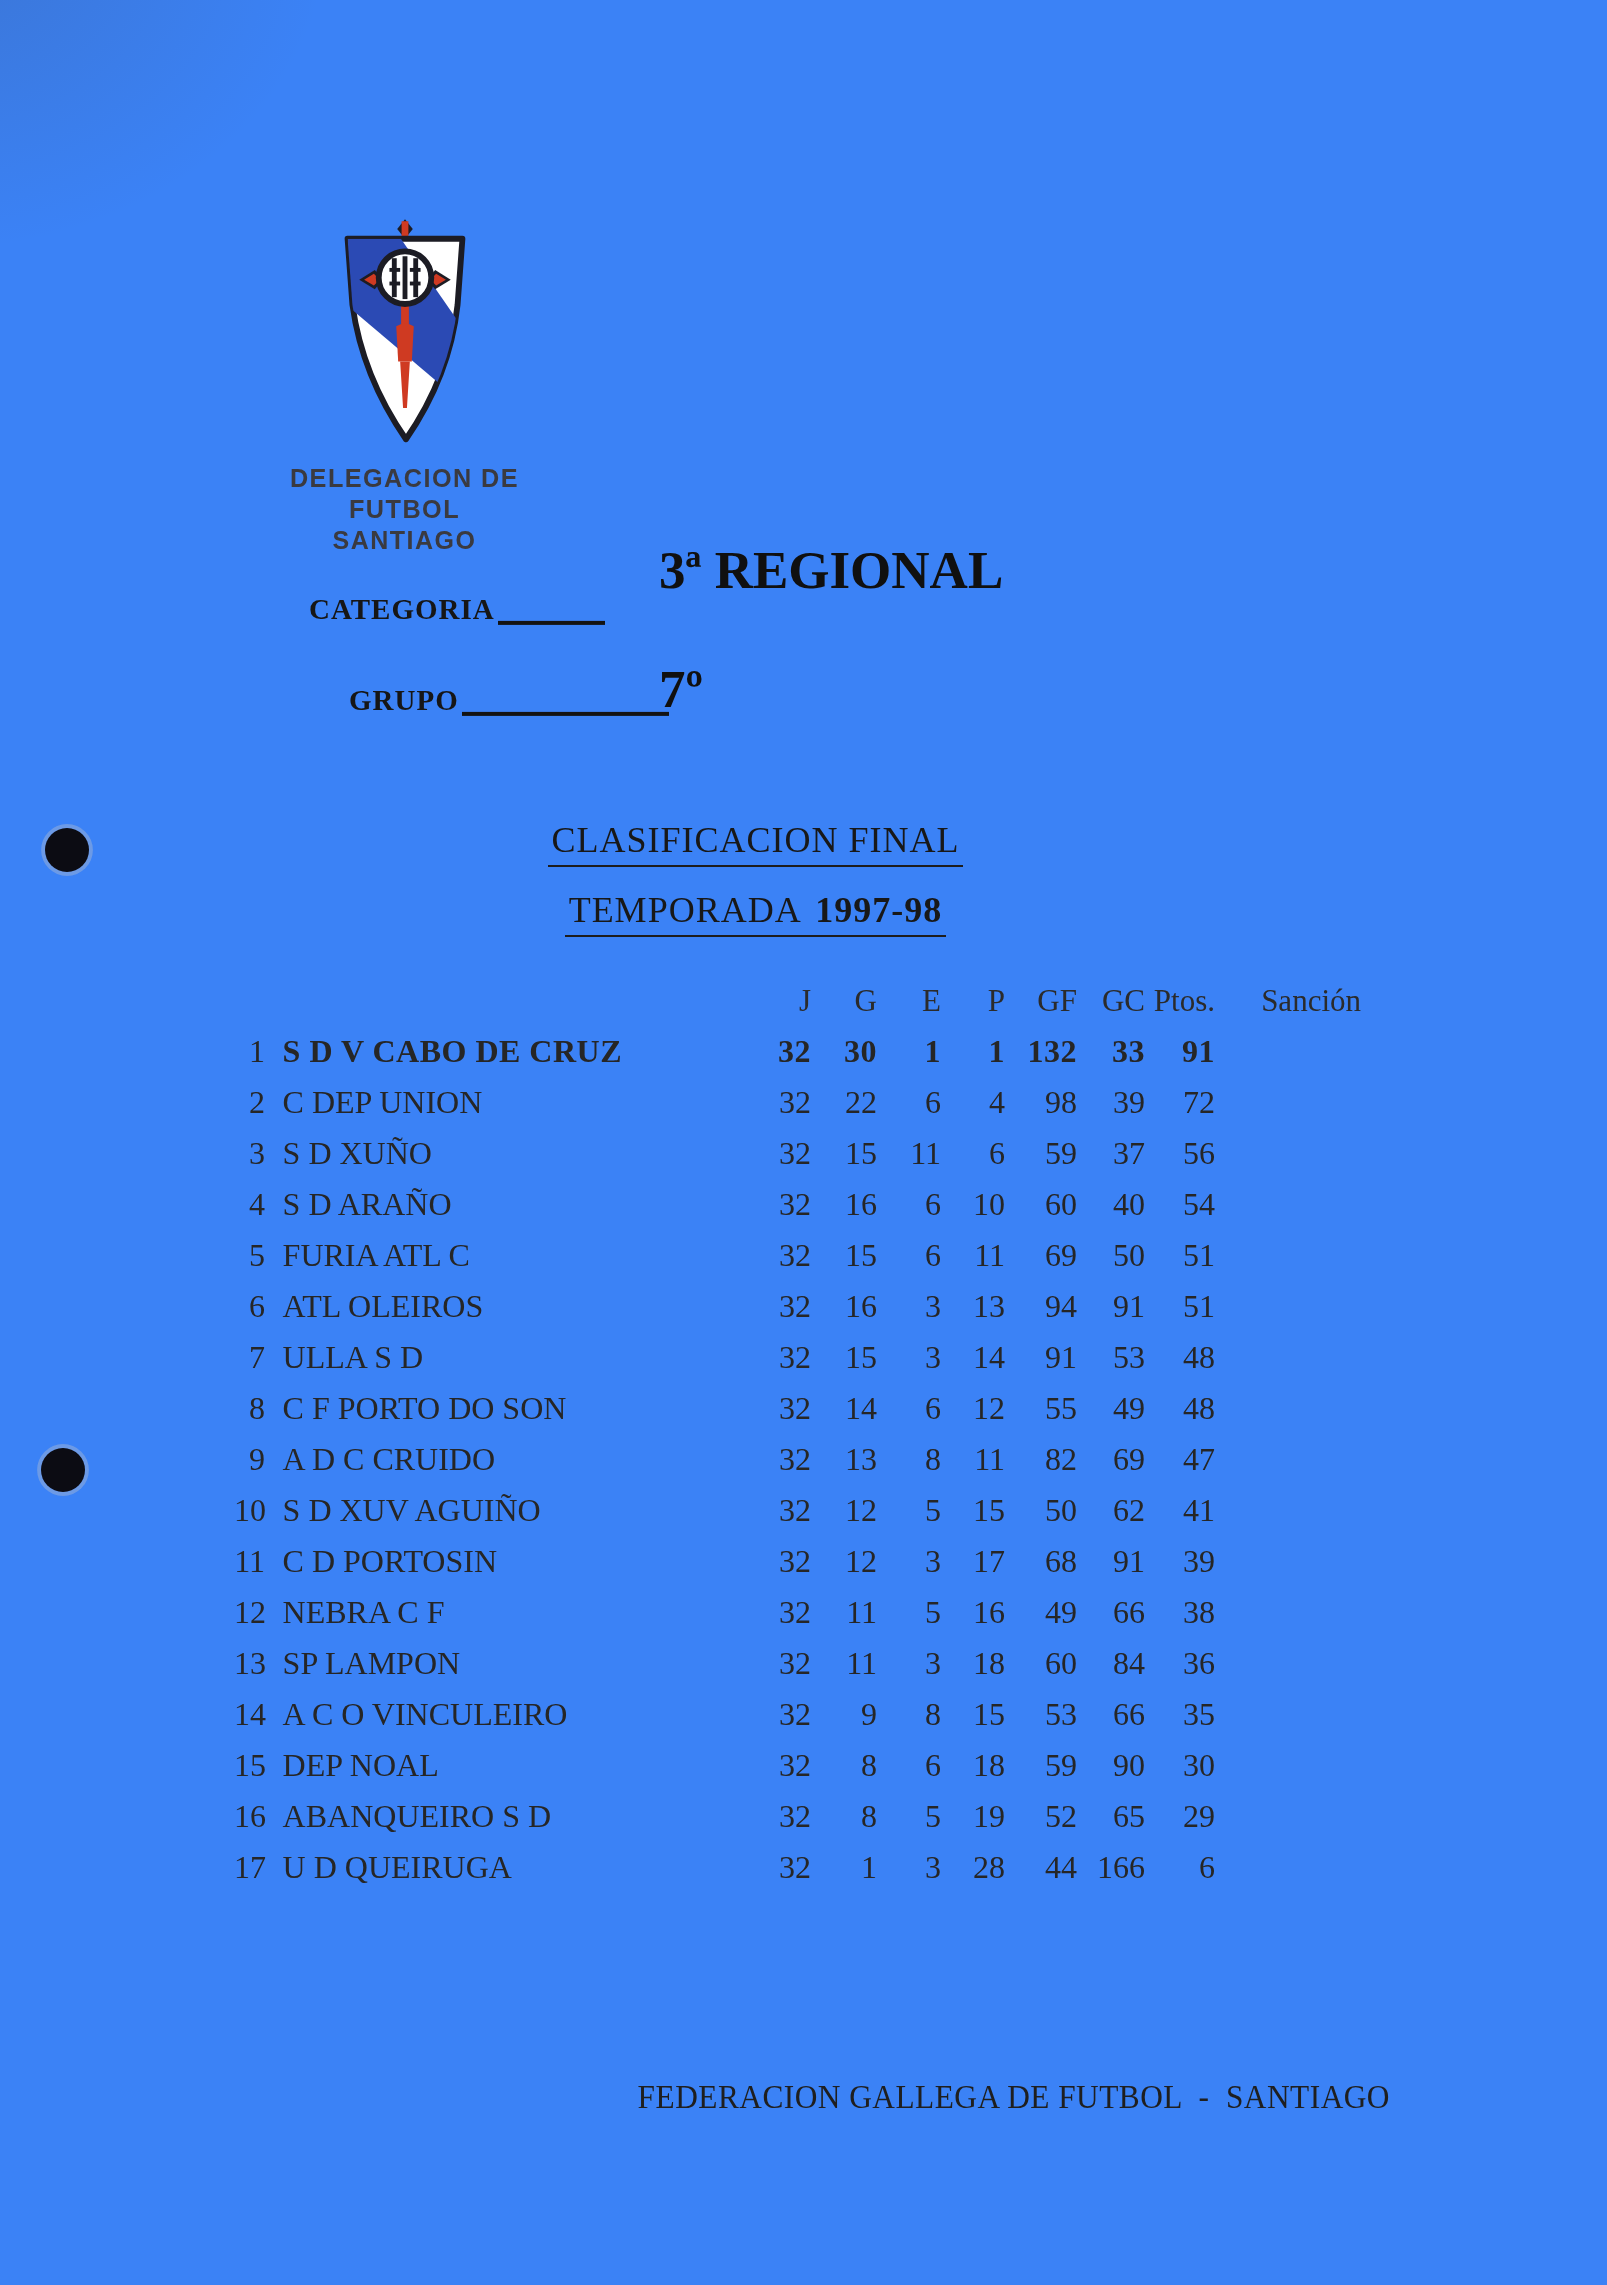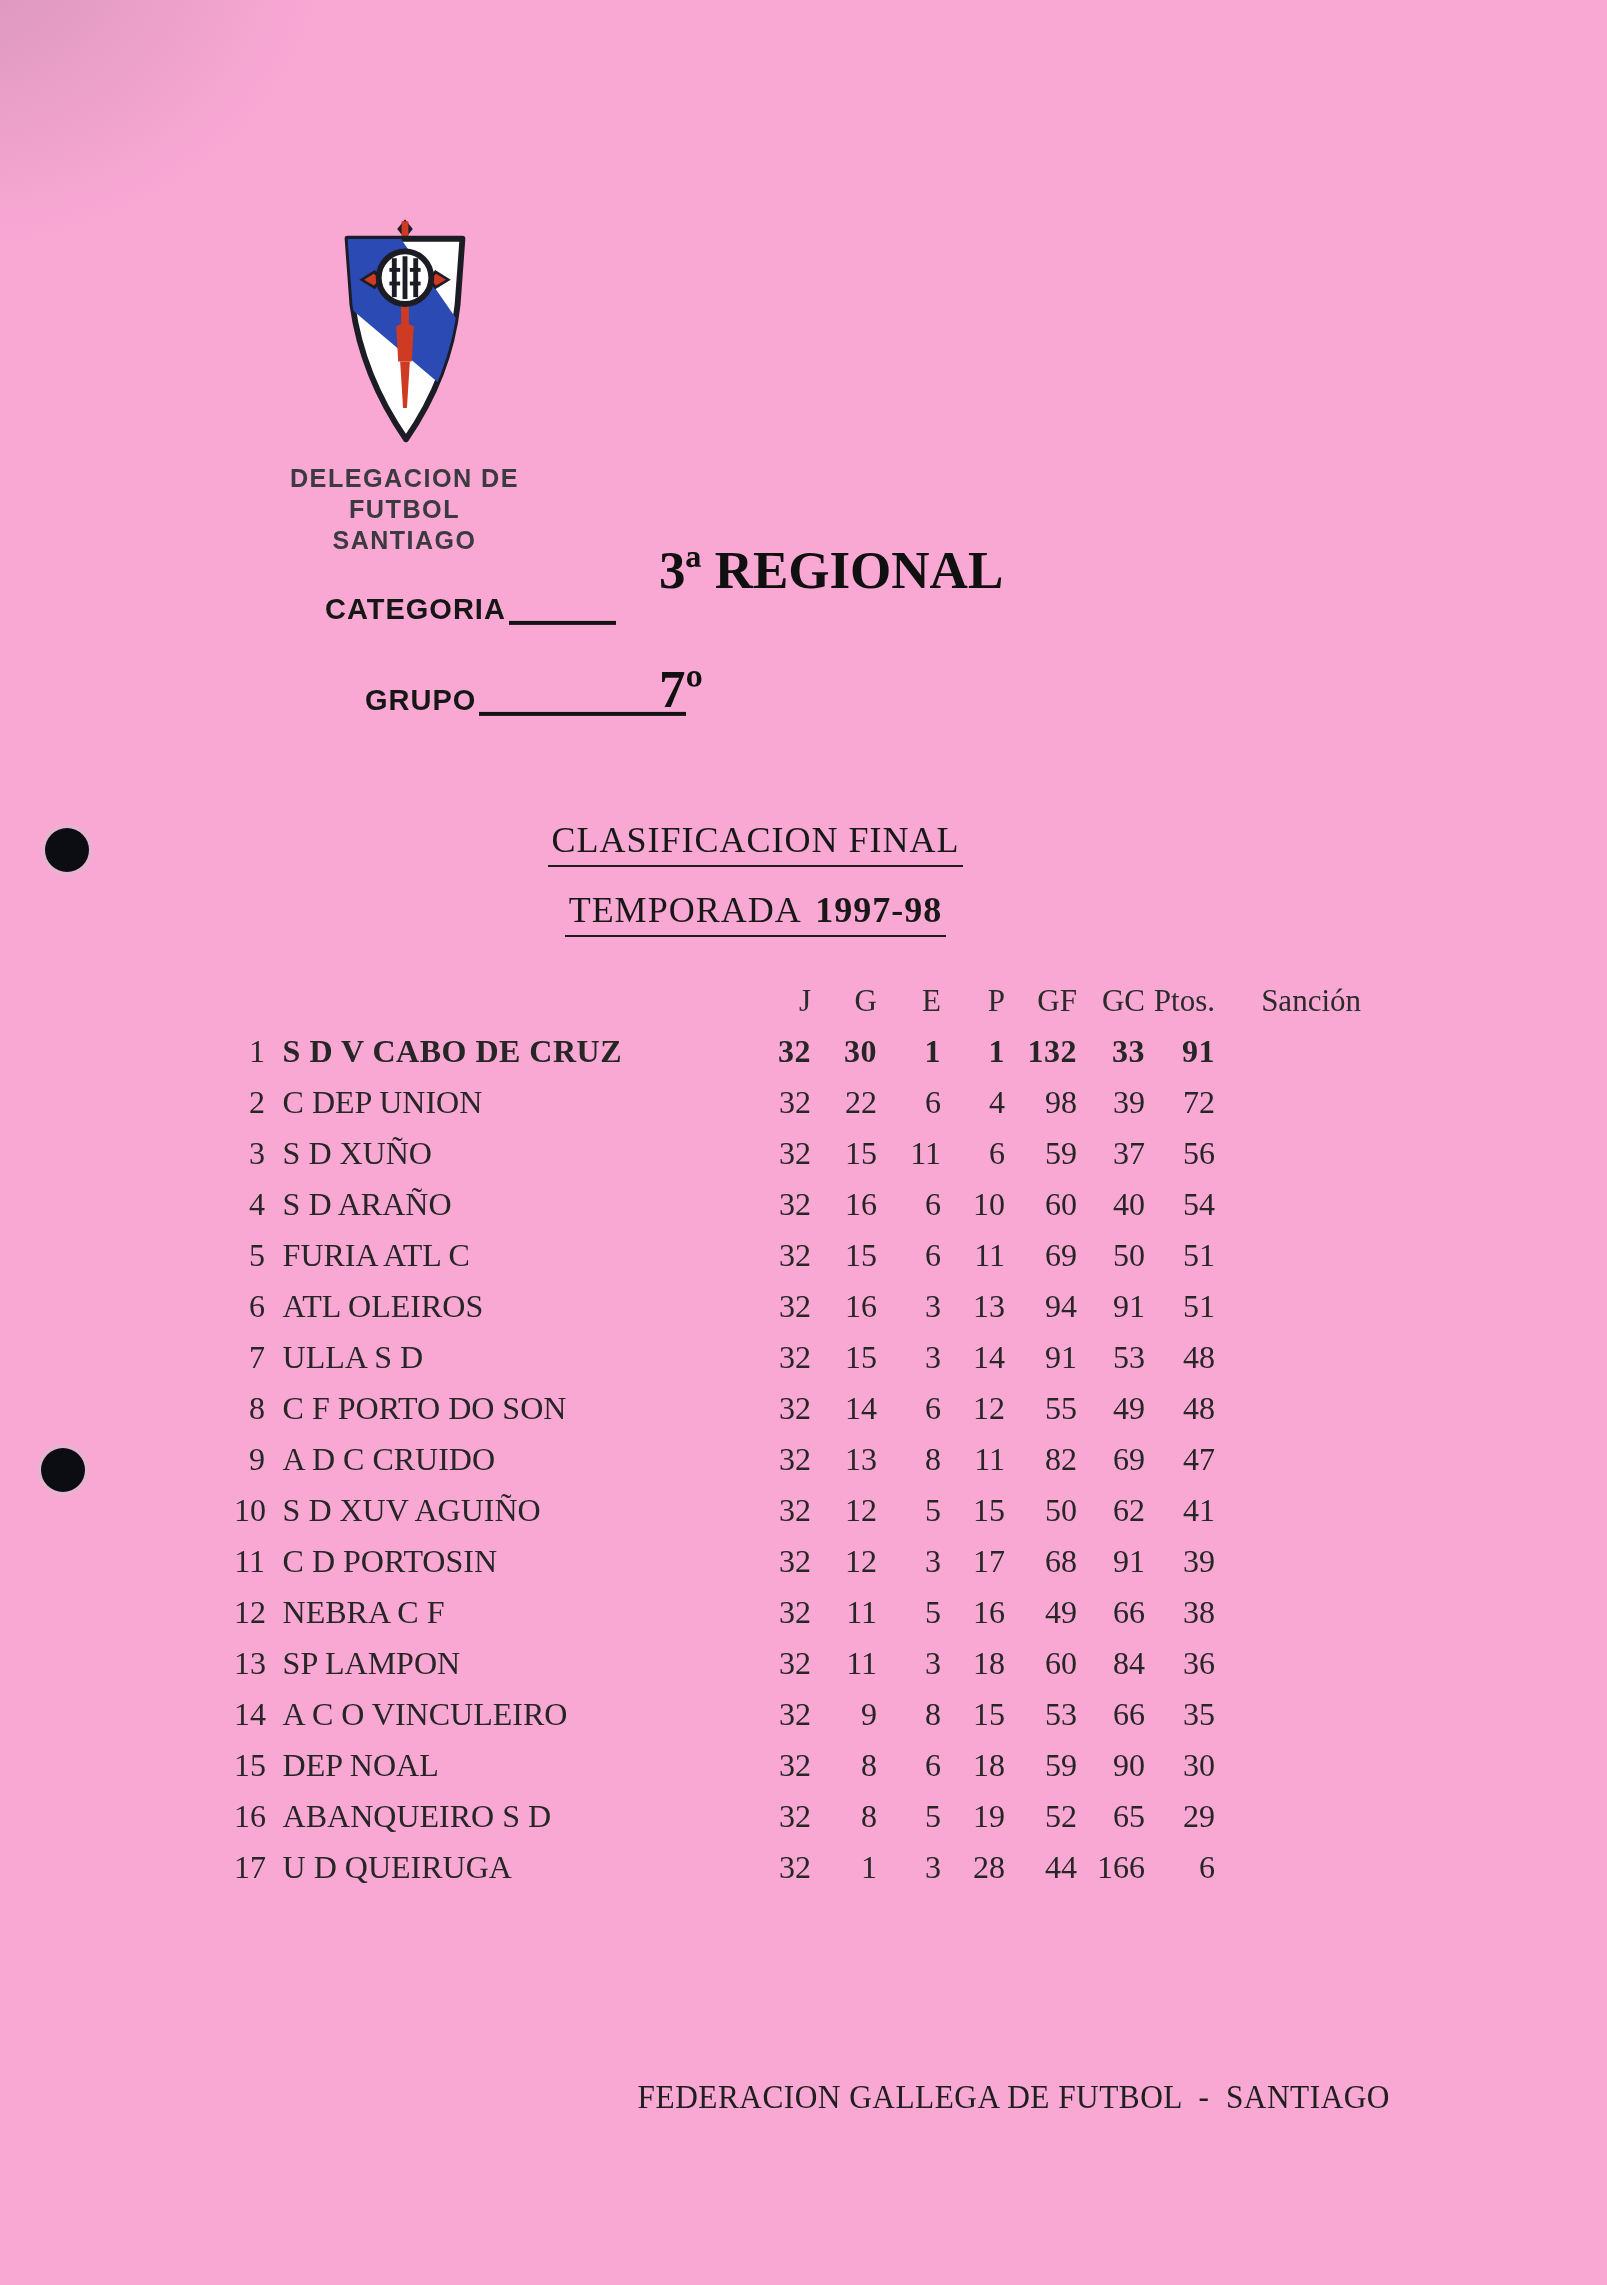--- a/index.html
+++ b/index.html
@@ -1,18 +1,18 @@
 <!DOCTYPE html>
 <html><head>
 <meta charset="utf-8">
 <style>
   html,body{margin:0;padding:0;background:#e8e8e8;}
   .page{
     position:relative;width:1607px;height:2285px;margin:0 auto;
-    background:#f9a8d4;overflow:hidden;
+    background:#3b82f6;overflow:hidden;
     font-family:"Liberation Serif",serif;color:#222;
   }
   .corner-shade{
     position:absolute;left:0;top:0;width:332px;height:254px;
     background:radial-gradient(ellipse at -59px -59px, rgba(60,60,65,0.18), rgba(60,60,65,0.0) 70%);
     pointer-events:none;
   }
   .hole{
     position:absolute;border-radius:50%;background:#0c0c13;
     box-shadow:0 0 0 3.9px rgba(200,200,200,0.35);
@@ -23,22 +23,22 @@
   .logo-block{position:absolute;left:234px;top:217px;width:341px;text-align:center;}
   .logo-svg{display:block;margin:0 auto;width:146px;height:244px;}
   .org-name{
     margin-top:2px;
     font-family:"Liberation Sans",sans-serif;font-weight:bold;
     color:#3a3a40;letter-spacing:1.5px;
   }
   .org-name .l1{font-size:26px;line-height:31px;transform:scaleX(0.97);}
   .org-name .l2{font-size:25px;line-height:31px;}
 
-  .field{position:absolute;left:325px;white-space:nowrap;
-    font-family:Liberation Sans, sans-serif;font-weight:bold;color:#161616;}
+  .field{position:absolute;left:309px;white-space:nowrap;
+    font-family:Liberation Serif, serif;font-weight:bold;color:#161616;}
   .field-label{font-size:29px;letter-spacing:1px;}
   .blank{display:inline-block;border-bottom:4.9px solid #131313;transform:translateY(5.9px);margin-left:2.9px;height:9.8px;}
   .field-categoria{top:593px;}
   .blank-categoria{width:107px;}
   .field-grupo{top:684px;margin-left:40px;}
   .blank-grupo{width:207px;}
   .field-value{position:absolute;left:659px;font-family:"Liberation Serif",serif;
     font-weight:bold;color:#101010;white-space:nowrap;}
   .value-categoria{top:540px;font-size:53px;}
   .value-grupo{top:659px;font-size:53px;}

